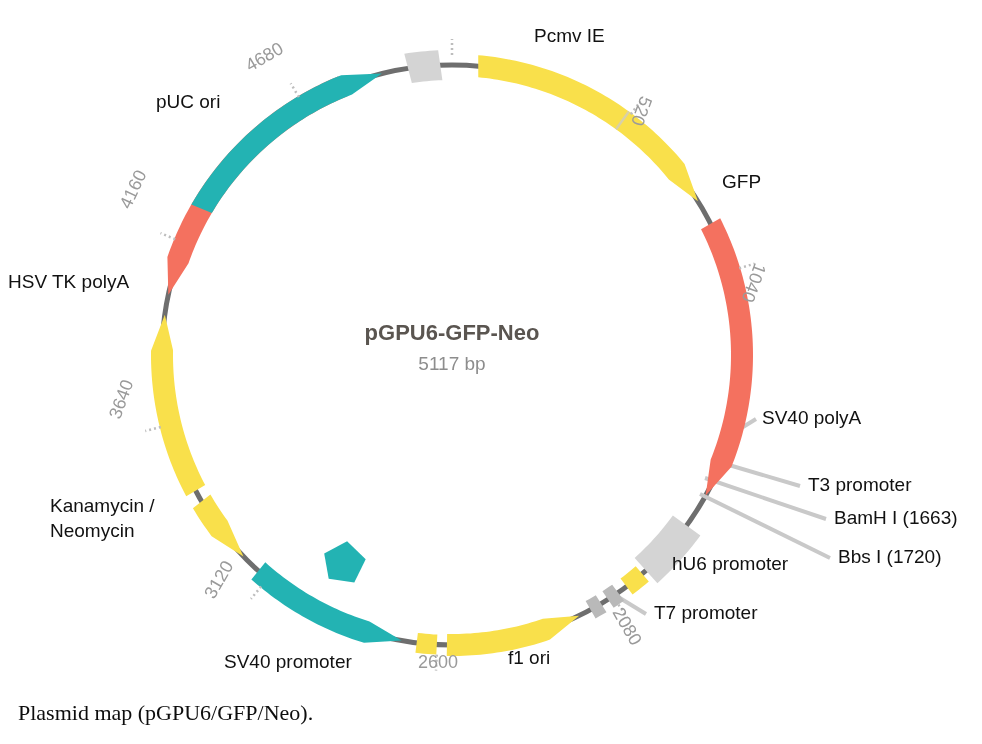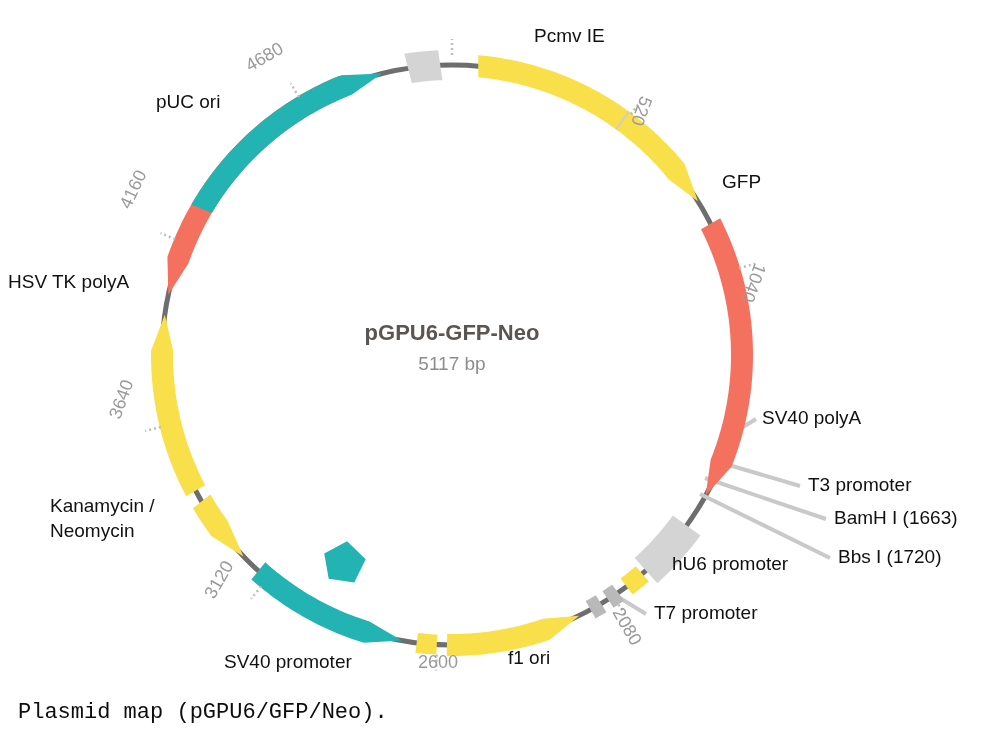--- a/index.html
+++ b/index.html
@@ -23,21 +23,21 @@
     font-family:"Liberation Sans","DejaVu Sans",sans-serif;
     font-size:22px; font-weight:bold; fill:#5a5550;
     text-anchor:middle;
   }
   .center-sub{
     font-family:"Liberation Sans","DejaVu Sans",sans-serif;
     font-size:19px; fill:#8d8d8d; text-anchor:middle;
   }
   .caption{
     position:absolute; left:18px; top:700px;
-    font-family:Liberation Mono, monospace;
+    font-family:Liberation Serif, serif;
     font-size:22px; color:#0d0d0d; white-space:nowrap;
   }
   .leader{stroke:#c9c9c9;stroke-width:4;stroke-linecap:butt;}
   .backbone{fill:none;stroke:#6e6e6e;stroke-width:5;}
 </style>
 </head>
 <body>
 
 <svg id="map-svg" width="982" height="744" viewBox="0 0 982 744">
   <g id="backbone-layer">

